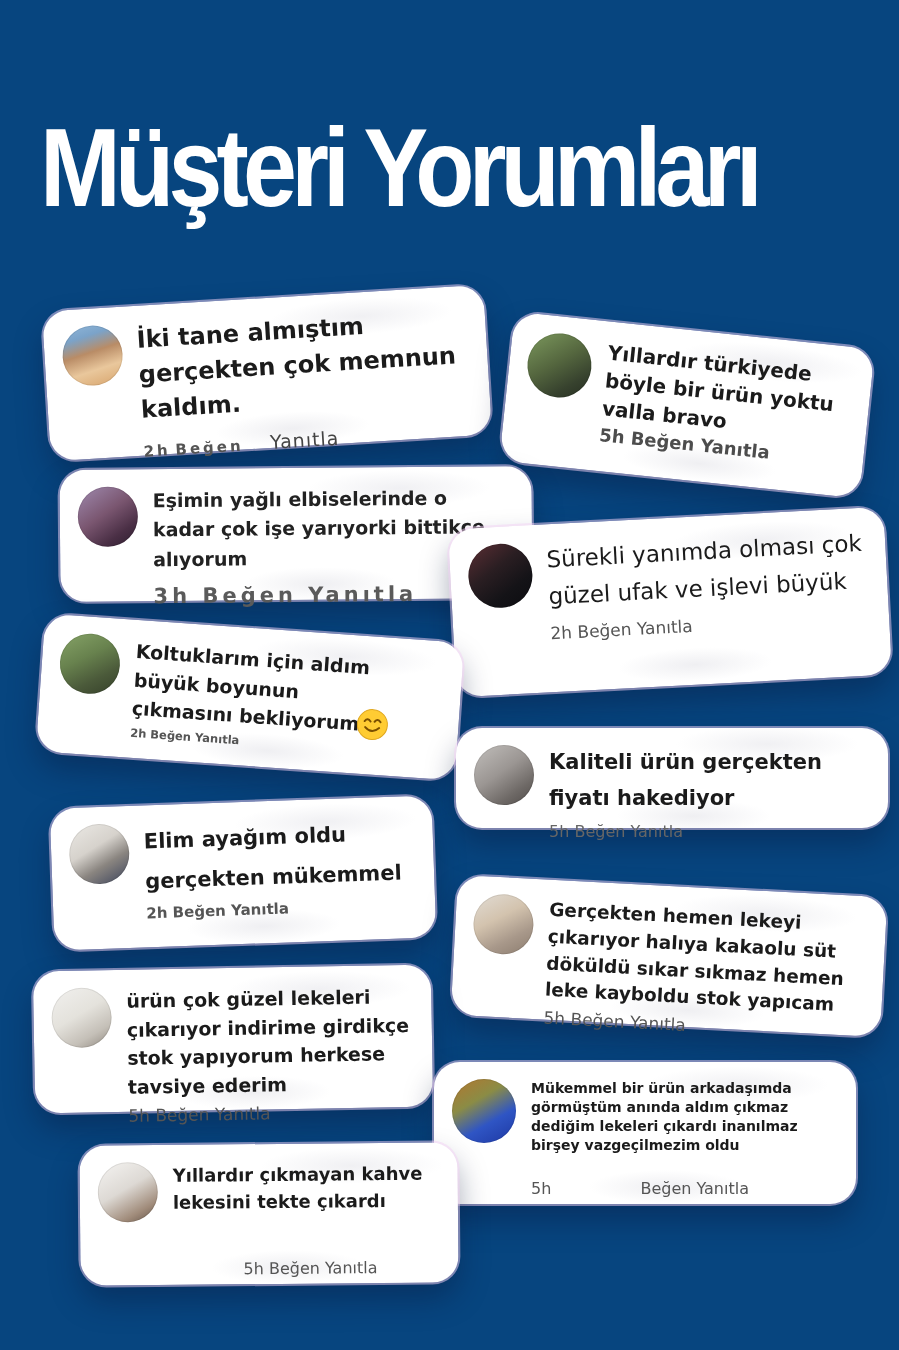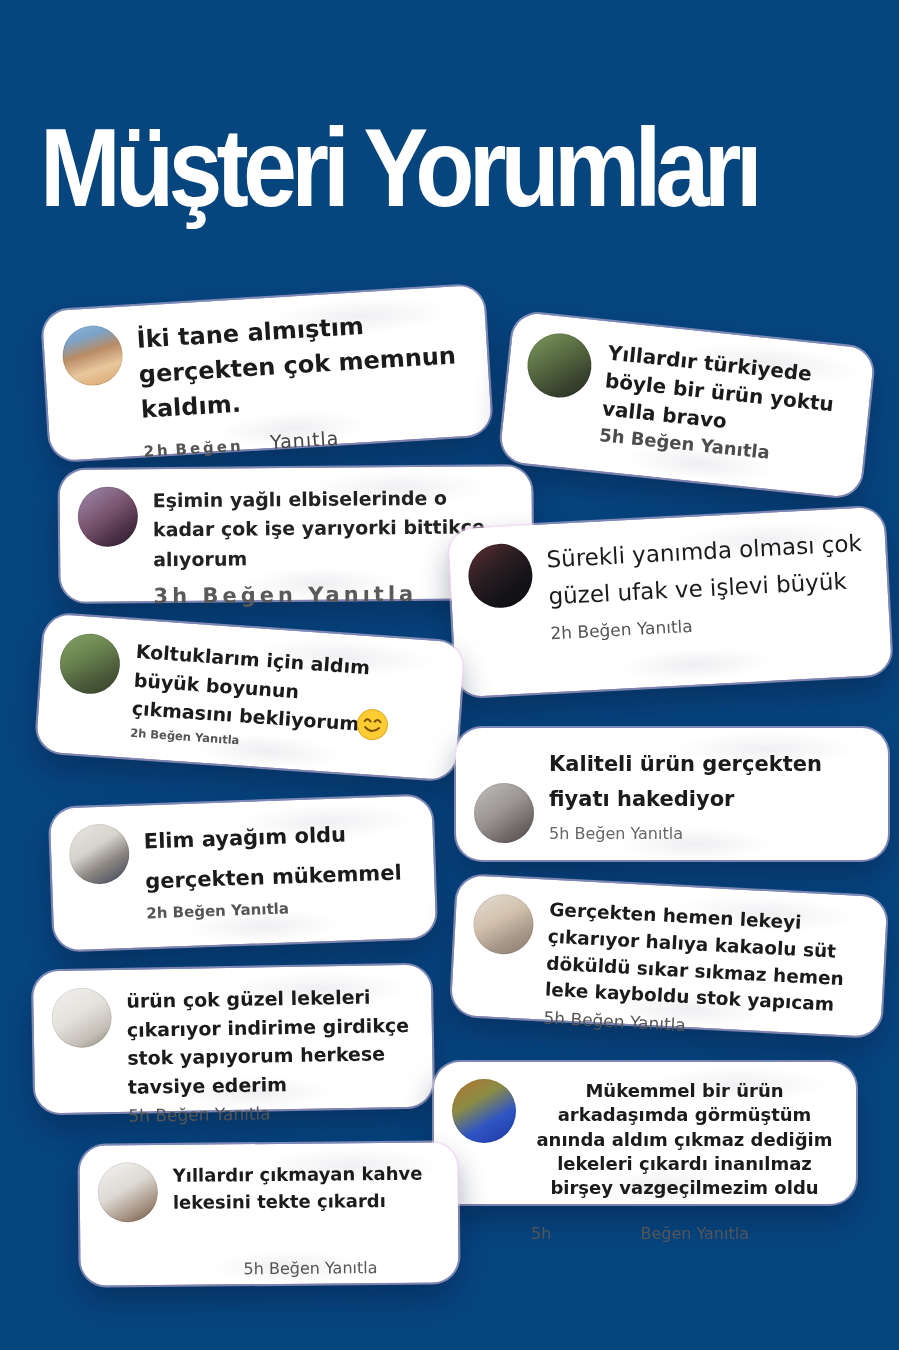--- a/index.html
+++ b/index.html
@@ -52,38 +52,38 @@
   .c4{left:452px;top:518px;width:436px;height:168px;transform:rotate(-3deg);}
   .c4 .text{font-size:23px;font-weight:500;line-height:1.6;}
   .c4 .meta{margin-top:8px;font-size:17px;color:#555;}
   .c4 .avatar{width:64px;height:64px;flex-basis:64px;}
 
   .c5{left:40px;top:628px;width:420px;height:138px;transform:rotate(4deg);}
   .c5 .text{font-size:19px;font-weight:700;line-height:1.5;max-width:250px;}
   .c5 .meta{margin-top:3px;font-size:11.5px;color:#555;font-weight:600;}
   .c5 .emoji-wrap{right:70px;top:72px;}
 
-  .c6{left:456px;top:728px;width:432px;height:132px;align-items:flex-end;}
+  .c6{left:456px;top:728px;width:432px;height:100px;}
   .c6 .text{font-size:21px;font-weight:700;line-height:1.7;}
   .c6 .meta{margin-top:6px;font-size:16px;color:#666;}
 
   .c7{left:52px;top:802px;width:382px;height:142px;transform:rotate(-2deg);}
   .c7 .text{font-size:21px;font-weight:700;line-height:1.9;}
   .c7 .meta{margin-top:2px;font-size:15px;color:#555;font-weight:600;}
 
   .c8{left:454px;top:886px;width:430px;height:140px;transform:rotate(3deg);}
   .c8 .text{font-size:18.5px;font-weight:700;line-height:1.45;}
   .c8 .meta{margin-top:4px;font-size:17px;color:#555;}
 
   .c9{left:34px;top:968px;width:398px;height:142px;transform:rotate(-1deg);}
   .c9 .text{font-size:19px;font-weight:700;line-height:1.5;}
   .c9 .meta{margin-top:5px;font-size:17px;color:#555;}
 
   .c10{left:434px;top:1062px;width:422px;height:142px;}
-  .c10 .text{font-size:18px;font-weight:700;line-height:1.35;text-align:center;}
+  .c10 .text{font-size:14px;font-weight:700;line-height:1.35;}
   .c10 .meta{margin-top:24px;font-size:16px;color:#555;}
   .c10 .meta .l{margin-left:84px;}
   .c10 .avatar{width:64px;height:64px;flex-basis:64px;}
 
   .c11{left:80px;top:1144px;width:378px;height:140px;transform:rotate(-.5deg);}
   .c11 .text{font-size:18px;font-weight:700;line-height:1.5;}
   .c11 .meta{margin-top:44px;margin-left:70px;font-size:16px;color:#555;}
 
   
   .a1{background:linear-gradient(165deg,#8fb6d9 0%,#7ba3c9 22%,#b98c66 45%,#e9c79c 70%,#d8a56c 100%);}

